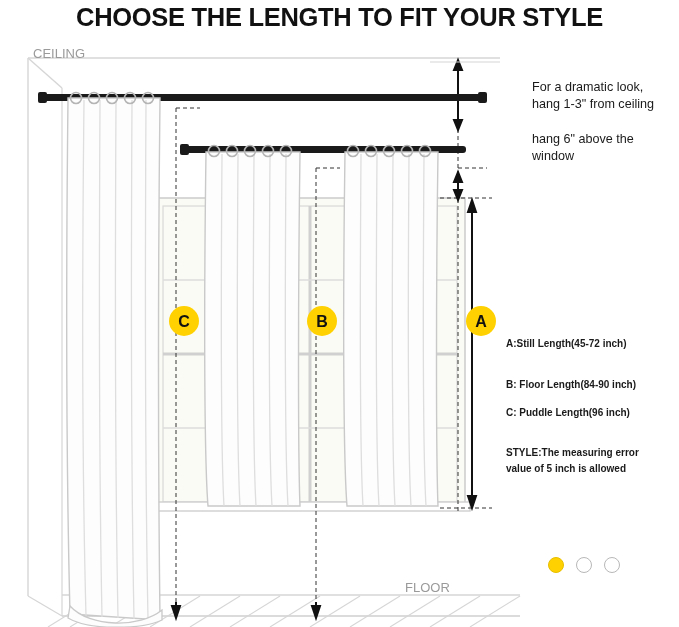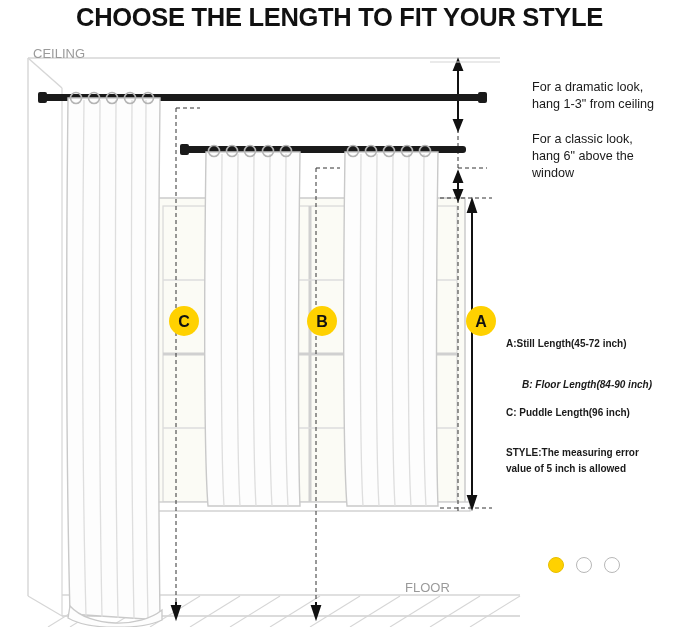--- a/index.html
+++ b/index.html
@@ -228,26 +228,25 @@
 
 </svg>
 </div>
 
 <div class="callout" style="left:503px; top:79px;">
   <div>For a dramatic look,</div>
   <div>hang 1-3" from ceiling</div>
 </div>
 
 <div class="callout" style="left:503px; top:131px;">
-  <div>For a classic look,</div>
   <div>hang 6" above the window</div>
 </div>
 
 <div class="legend" style="left:506px; top:336px;">A:Still Length(45-72 inch)</div>
-<div class="legend" style="left:522px; top:377px;font-style:italic;">B: Floor Length(84-90 inch)</div>
+<div class="legend" style="left:506px; top:377px;">B: Floor Length(84-90 inch)</div>
 <div class="legend" style="left:506px; top:405px;">C: Puddle Length(96 inch)</div>
 
 <div class="legend" style="left:506px; top:445px;">
   <div>STYLE:The measuring error</div>
   <div>value of 5 inch is allowed</div>
 </div>
 
 <div class="dots">
   <span class="dot active"></span>
   <span class="dot"></span>

